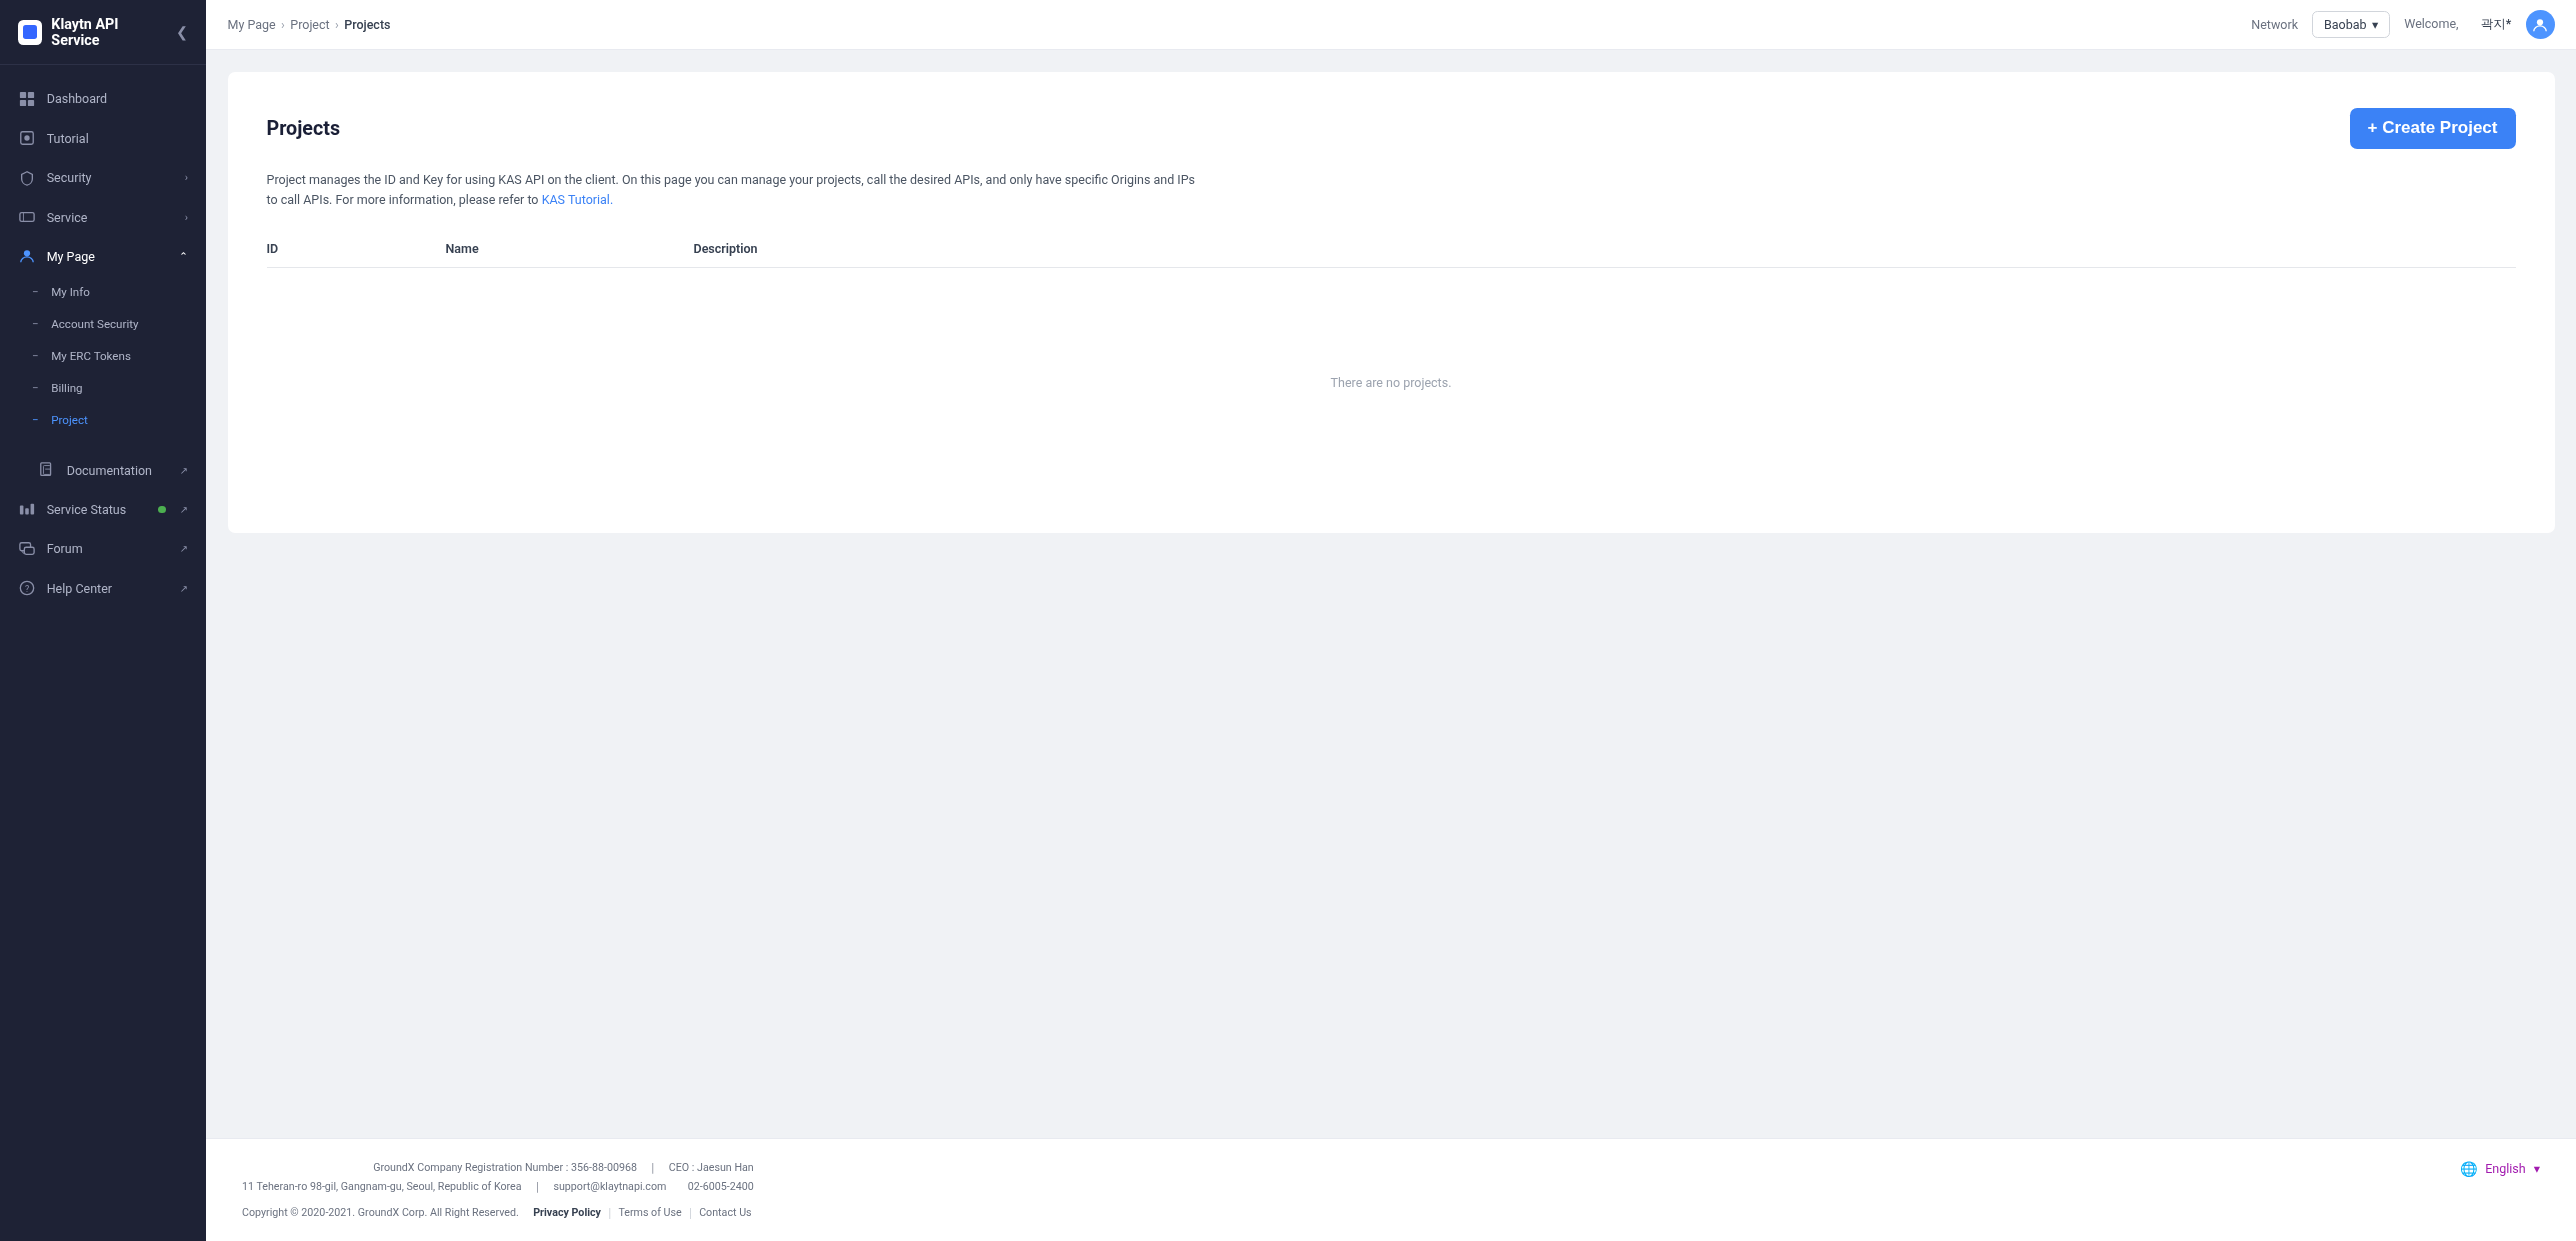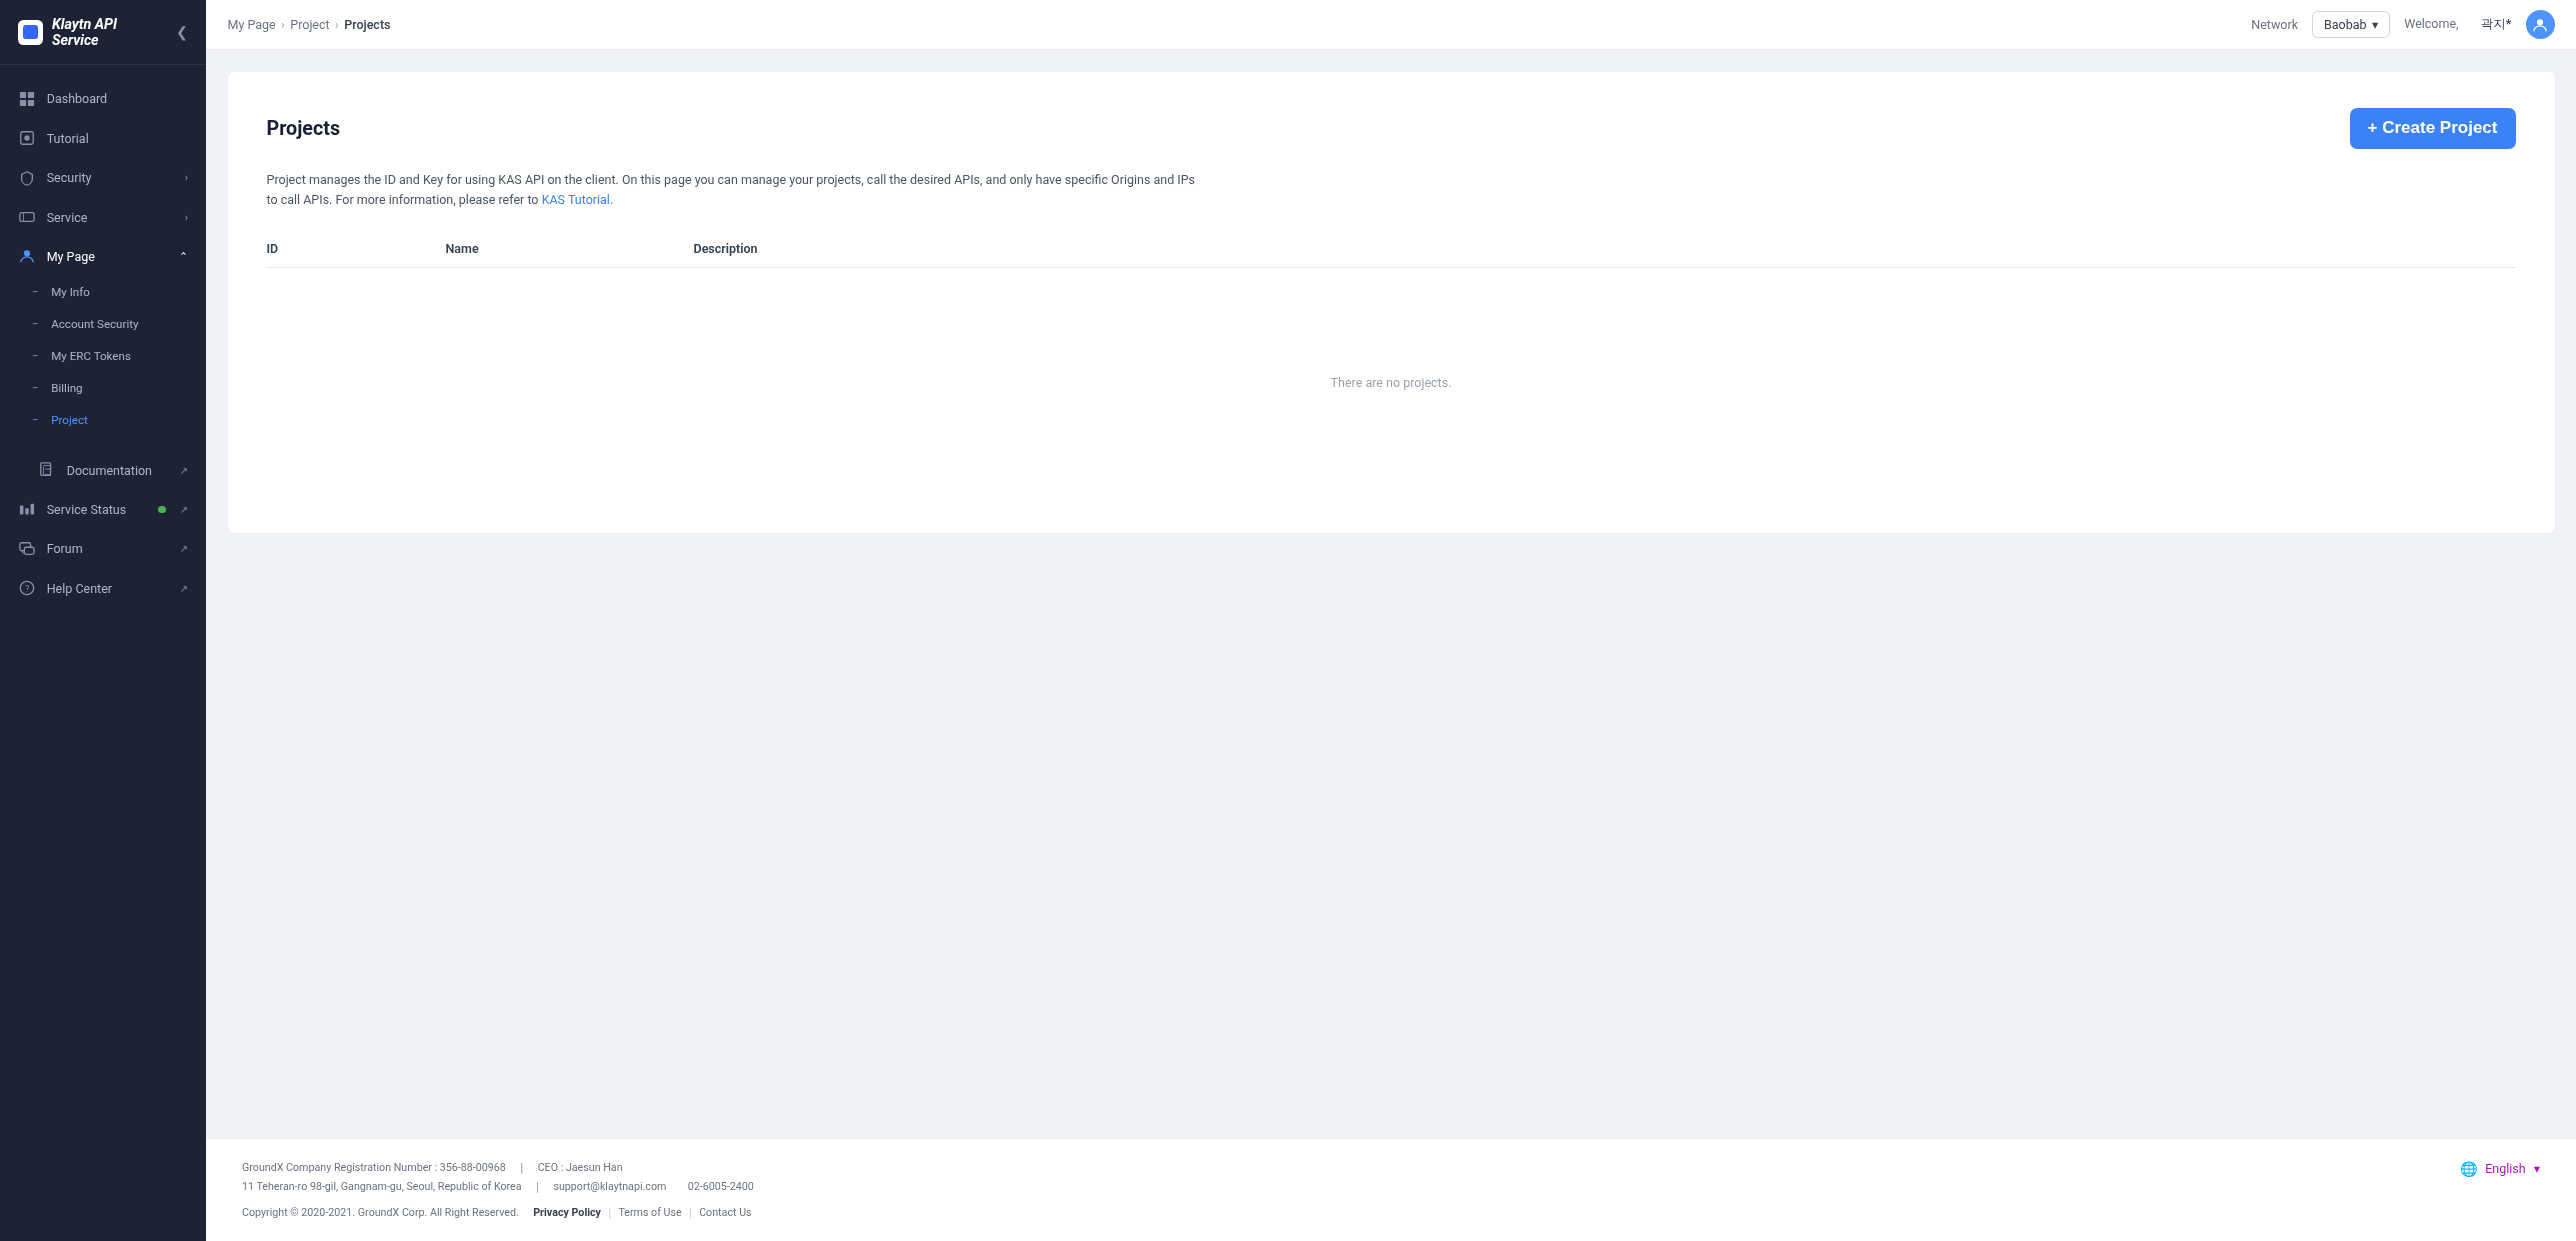--- a/index.html
+++ b/index.html
@@ -6,21 +6,21 @@
     body { font-family: -apple-system, BlinkMacSystemFont, 'Segoe UI', Roboto, sans-serif; background: #f0f2f5; display: flex; flex-direction: column; min-height: 100vh; font-size: 12.5px; }
 
     .app-layout { display: flex; flex: 1; min-height: 100vh; }
 
     
     .sidebar { width: 206px; background: #1e2235; color: #fff; display: flex; flex-direction: column; flex-shrink: 0; min-height: 100vh; }
 
     .sidebar-logo { display: flex; align-items: center; padding: 16px 18px; border-bottom: 0.9px solid #2d3147; gap: 9px; }
     .logo-icon { width: 25px; height: 25px; background: #fff; border-radius: 5.4px; display: flex; align-items: center; justify-content: center; }
     .logo-icon-inner { width: 14.3px; height: 14.3px; background: #3366ff; border-radius: 2.7px; }
-    .logo-text { font-size: 14.3px; font-weight: 700; color: #fff; font-style: italic; }
+    .logo-text { font-size: 14.3px; font-weight: 700; color: #fff; }
     .sidebar-collapse-btn { margin-left: auto; background: none; border: none; color: #8a8fa8; cursor: pointer; font-size: 14.3px; }
 
     .sidebar-nav { padding: 14.3px 0; flex: 1; }
     .nav-item { display: flex; align-items: center; padding: 10.7px 18px; cursor: pointer; color: #b0b5c8; gap: 10.7px; position: relative; font-size: 12.5px; }
     .nav-item.active { color: #fff; }
     .nav-item .nav-icon { width: 18px; height: 18px; display: flex; align-items: center; justify-content: center; flex-shrink: 0; }
     .nav-item .nav-label { flex: 1; }
     .nav-item .nav-arrow { margin-left: auto; font-size: 10.7px; color: #8a8fa8; }
     .nav-item .nav-ext { margin-left: auto; font-size: 9.8px; color: #8a8fa8; }
 
@@ -55,21 +55,21 @@
     .projects-desc a { color: #3b82f6; text-decoration: none; }
 
     .projects-table-header { display: flex; align-items: center; padding: 10.7px 0; border-bottom: 1.8px solid #e5e7eb; gap: 0; }
     .col-id { width: 179px; font-weight: 600; color: #374151; font-size: 12.5px; }
     .col-name { width: 248px; font-weight: 600; color: #374151; font-size: 12.5px; }
     .col-desc { flex: 1; font-weight: 600; color: #374151; font-size: 12.5px; }
 
     .no-projects { display: flex; align-items: center; justify-content: center; padding: 107px 0; color: #9ca3af; font-size: 12.5px; }
 
     
-    .footer { background: #fff; border-top: 0.9px solid #e8eaf0; padding: 21.5px 36px; display: flex; align-items: flex-start; justify-content: space-between; }
+    .footer { background: #fff; border-top: 0.9px solid #e8eaf0; padding: 21.5px 36px; display: flex; align-items: flex-start; justify-content: space-between; text-align: right; }
     .footer-left { display: flex; flex-direction: column; gap: 5.4px; }
     .footer-line { font-size: 10.7px; color: #6b7280; }
     .footer-link { font-size: 10.7px; color: #6b7280; cursor: pointer; }
     .footer-link.bold { font-weight: 700; color: #374151; }
     .footer-sep { color: #d1d5db; }
     .footer-right { display: flex; align-items: center; gap: 7.2px; }
     .globe-icon { color: #6b7280; font-size: 14.3px; }
     .lang-select { display: flex; align-items: center; gap: 8px; cursor: pointer; font-size: 12.5px; color: #a21caf; }
   </style>
 </head>

